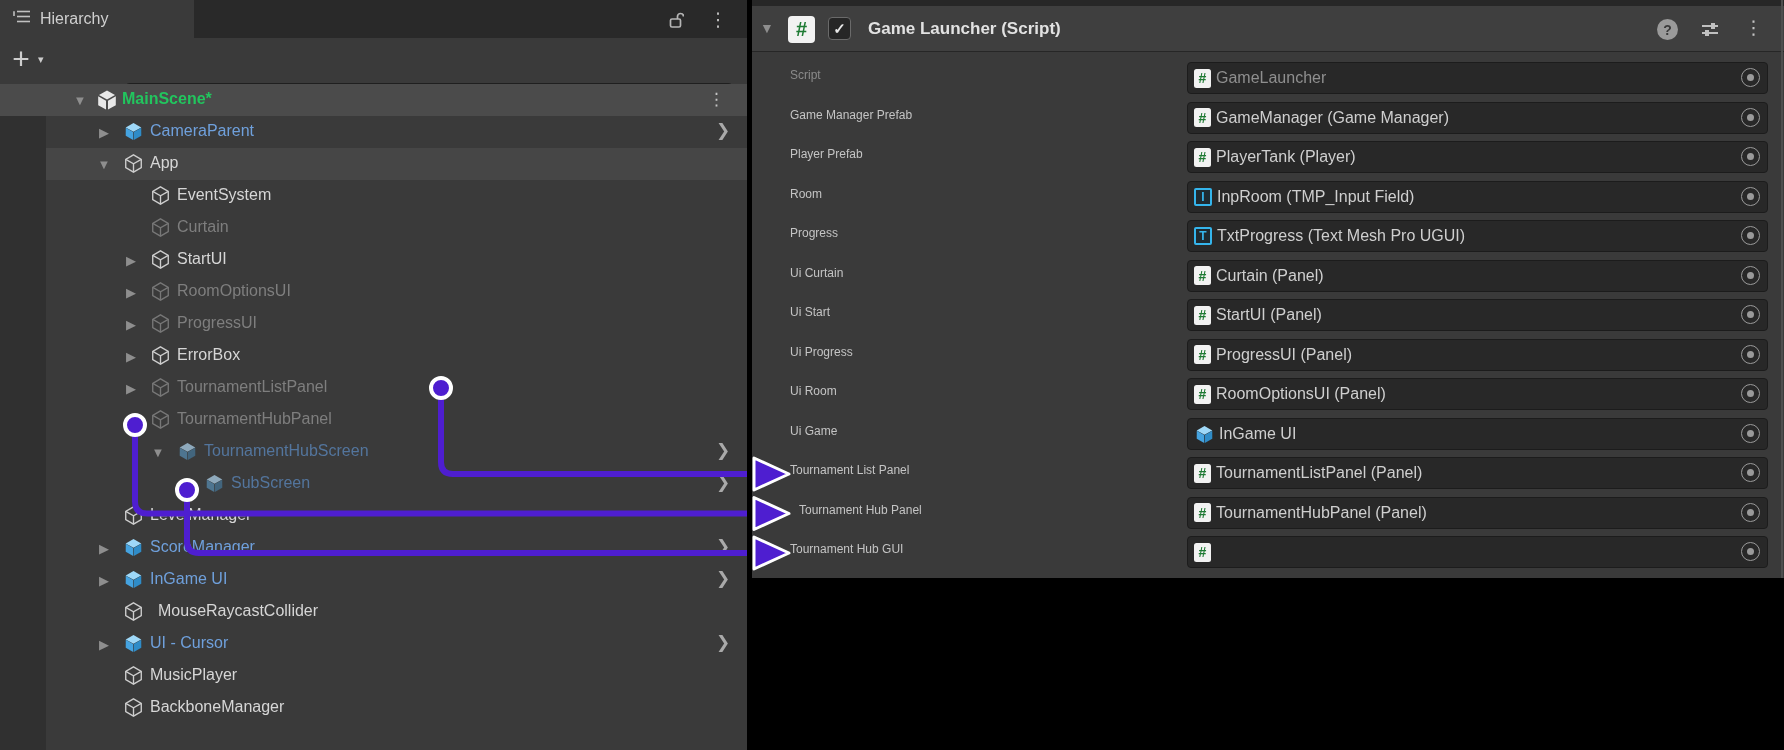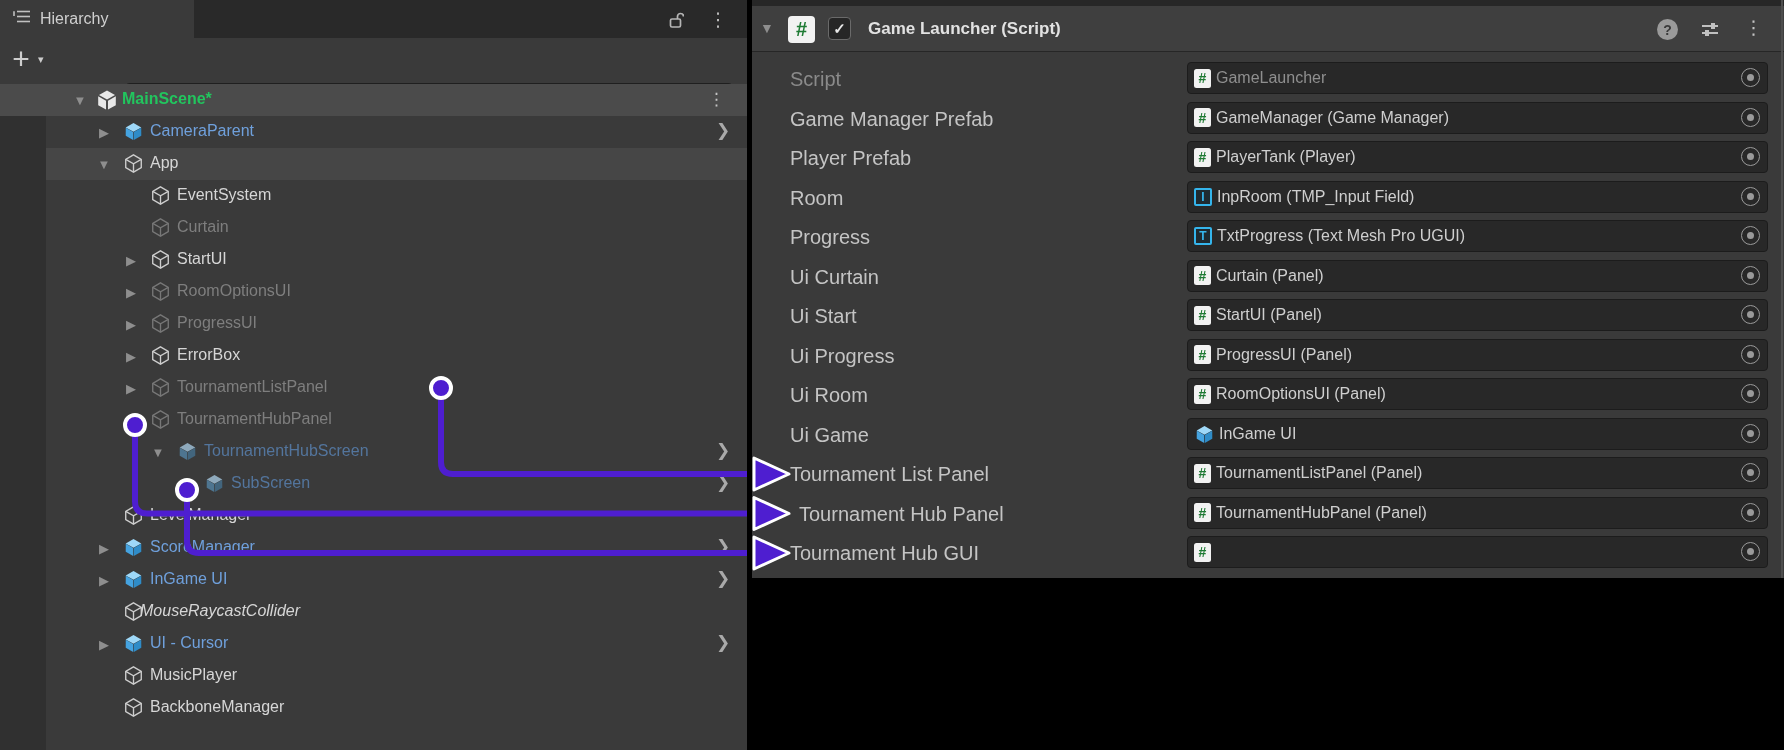--- a/index.html
+++ b/index.html
@@ -46,21 +46,21 @@
   #insp-checkbox{left:76px;top:11px;width:23px;height:23px;background:#262626;border:1px solid #6a6a6a;
                  border-radius:4px;box-sizing:border-box;display:flex;align-items:center;justify-content:center;
                  color:#e8e8e8;font-size:15px;font-weight:700;}
   #insp-title{left:116px;top:13px;color:#e2e2e2;font-size:17px;font-weight:700;}
   #insp-help{left:905px;top:13px;width:21px;height:21px;border-radius:50%;background:#9a9a9a;
              color:#3a3a3a;font-size:14px;font-weight:700;display:flex;align-items:center;justify-content:center;}
   #insp-presets{left:947px;top:13px;width:22px;height:22px;}
   #insp-kebab{left:992px;top:10px;color:#c4c4c4;font-size:19px;}
   #insp-rightline{left:1029px;top:0;width:2px;height:578px;background:#4e4e4e;}
 
-  .irow-label{position:absolute;left:38px;font-size:20px;color:#c4c4c4;white-space:nowrap;}
+  .irow-label{position:absolute;left:38px;font-size:12px;color:#c4c4c4;white-space:nowrap;}
   .irow-label.muted{color:#8a8a8a;}
   .vbox{position:absolute;left:435px;width:581px;height:32px;background:#282828;border:1px solid #1c1c1c;
         border-radius:4px;box-sizing:border-box;display:flex;align-items:center;padding-left:6px;gap:5px;}
   .vbox .vtext{font-size:16px;color:#cfcfcf;white-space:nowrap;overflow:hidden;}
   .vbox .vtext.muted{color:#8f8f8f;}
   .picker{position:absolute;right:7px;top:5px;width:19px;height:19px;border:1.5px solid #9a9a9a;border-radius:50%;
           box-sizing:border-box;display:flex;align-items:center;justify-content:center;}
   .picker::after{content:"";width:7px;height:7px;border-radius:50%;background:#9a9a9a;}
 
   .scripticon{width:17px;height:19px;background:#f2f2f2;border-radius:2.5px;
@@ -267,21 +267,21 @@
             </svg></div>
           <div class="lbl c-blue" style="left: 150px;">InGame UI</div>
           <div class="chev">❯</div>
         </div>
         <div class="hrow abs" style="top: 596px;">
           <div class="gicon" style="left: 123px;"><svg width="21" height="21" viewBox="0 0 20 20" fill="none" stroke="#cdcdcd" stroke-width="1.3">
   <path d="M10 1.8 L17.4 6.1 V13.9 L10 18.2 L2.6 13.9 V6.1 Z"></path>
   <path d="M2.6 6.1 L10 10.3 L17.4 6.1"></path>
               <path d="M10 10.3 V18.2"></path>
             </svg></div>
-          <div class="lbl c-white" style="left: 140px; font-style: italic;">MouseRaycastCollider</div>
+          <div class="lbl c-white" style="left: 158px;">MouseRaycastCollider</div>
         </div>
         <div class="hrow abs" style="top: 628px;">
           <div class="fold" style="left: 96px;">▶</div>
           <div class="gicon" style="left: 123px;"><svg width="21" height="21" viewBox="0 0 20 20">
   <path d="M10 1.8 L17.4 6.1 L10 10.3 L2.6 6.1 Z" fill="#9ed8f8"></path>
   <path d="M2.6 6.4 L9.7 10.5 V18.2 L2.6 14 Z" fill="#45a3e0"></path>
   <path d="M17.4 6.4 L10.3 10.5 V18.2 L17.4 14 Z" fill="#2f8cc8"></path>
             </svg></div>
           <div class="lbl c-blue" style="left: 150px;">UI - Cursor</div>
           <div class="chev">❯</div>

